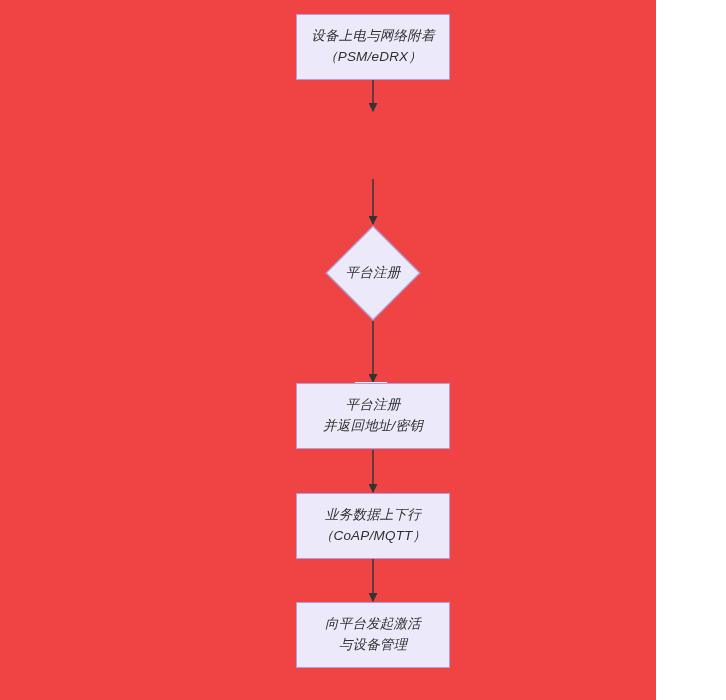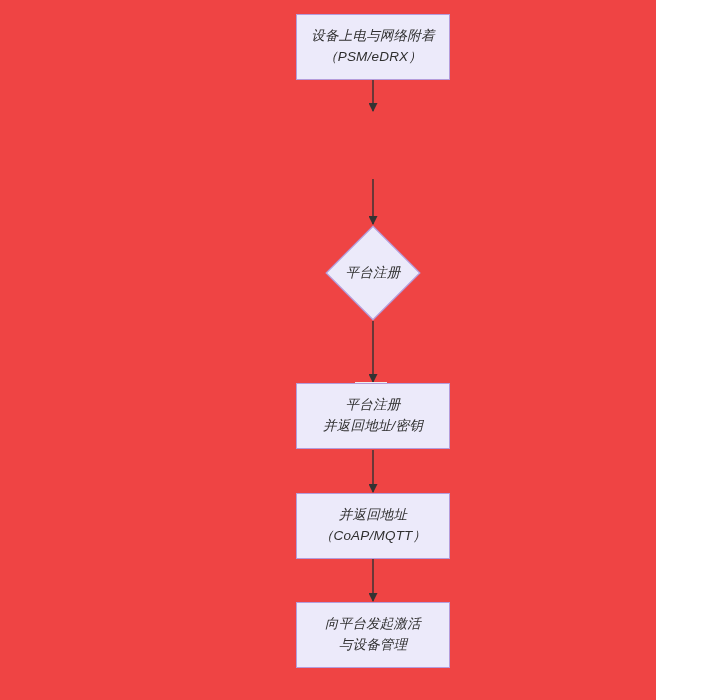--- a/index.html
+++ b/index.html
@@ -124,21 +124,21 @@
   </div>
 
   <div class="edge-label" style="left:355px; top:342px;margin-top:40px;">通过</div>
 
   <div class="node process" style="top:383px;">
     <span class="node-text">平台注册
 并返回地址/密钥</span>
   </div>
 
   <div class="node process" style="top:493px;">
-    <span class="node-text">并返回地址
+    <span class="node-text">业务数据上下行
 （CoAP/MQTT）</span>
   </div>
 
   <div class="node process" style="top:602px;">
     <span class="node-text">向平台发起激活
 与设备管理</span>
   </div>
 
 </div>
 

